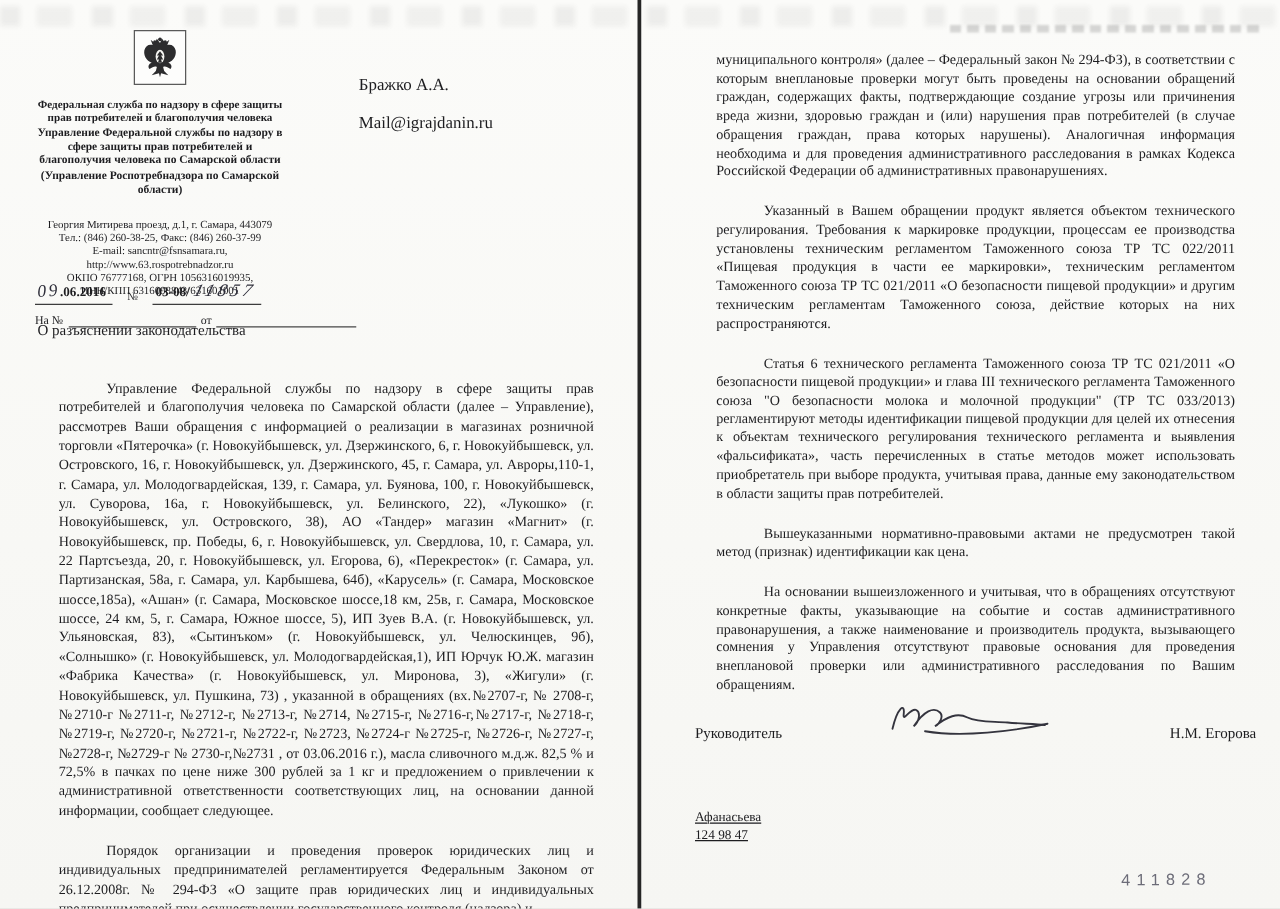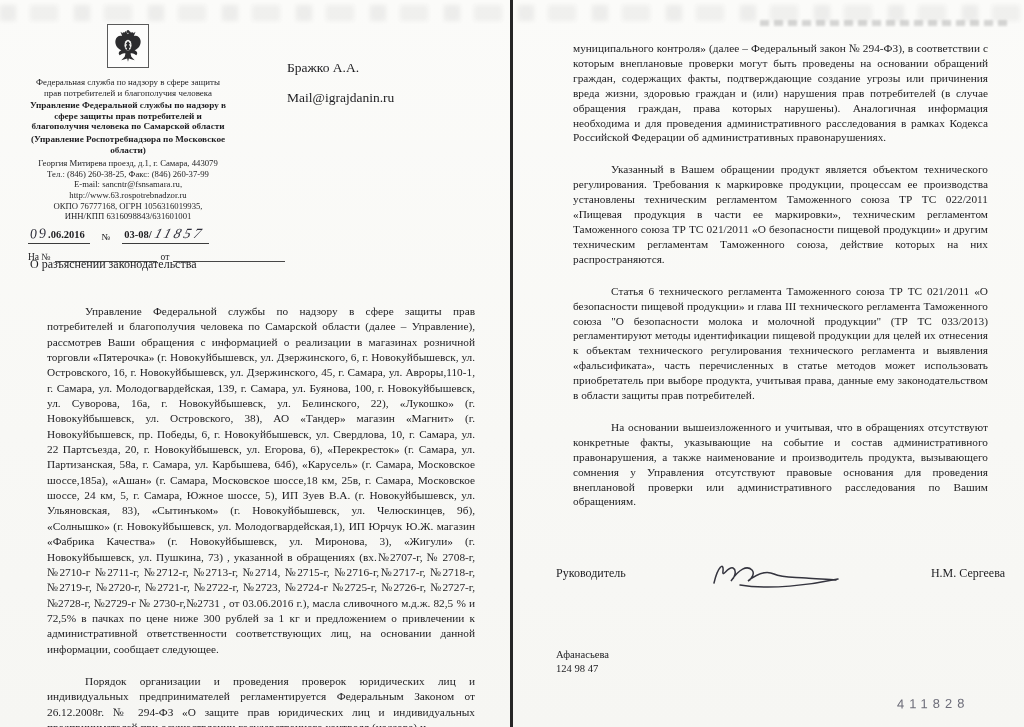--- a/index.html
+++ b/index.html
@@ -10,24 +10,24 @@
   }
   .divider{position:absolute;left:510px;top:0;width:3px;height:727px;background:#262626;}
   .ghost-band{position:absolute;left:0;top:5px;right:0;height:16px;opacity:.45;filter:blur(2px);
     background:repeating-linear-gradient(90deg,rgba(110,110,110,.22) 0 16px,rgba(0,0,0,0) 16px 30px,rgba(90,90,90,.15) 30px 58px,rgba(0,0,0,0) 58px 74px);}
   .ghost-line{position:absolute;left:760px;top:20px;width:248px;height:6px;opacity:.28;filter:blur(1px);
     background:repeating-linear-gradient(90deg,#777 0 9px,transparent 9px 14px);}
 
   
   .lh{position:absolute;left:28px;top:24px;width:200px;text-align:center;}
   .emblem-box{display:inline-block;border:1px solid #5a5a5a;padding:3px 5px;background:#fdfdfc;margin-bottom:5px;}
-  .org-top{font-size:8.9px;line-height:10.8px;}
+  .org-top{font-size:8.9px;line-height:10.8px;font-weight:bold;}
   .org-bold{font-size:9.2px;line-height:10.9px;font-weight:bold;margin-top:1px;}
   .org-short{font-size:9.2px;line-height:10.9px;font-weight:bold;margin-top:2px;}
-  .addr{font-size:8.7px;line-height:10.6px;margin-top:2px;}
+  .addr{font-size:8.7px;line-height:10.6px;margin-top:17px;}
 
   .addressee{position:absolute;left:287px;top:60px;font-size:13.5px;}
   .addressee .mail{margin-top:14px;}
 
   
   .dateblock{position:absolute;left:28px;top:226px;width:310px;font-size:10.5px;}
   .drow{display:flex;align-items:flex-end;gap:8px;}
   .dgrp{border-bottom:1.2px solid #3c3c3c;padding:0 5px 1px 2px;white-space:nowrap;}
   .hand{font-style:italic;color:#2e2e3a;font-size:14px;letter-spacing:2px;display:inline-block;transform:rotate(-4deg);}
   .hand2{font-style:italic;color:#2e2e3a;font-size:14px;letter-spacing:3px;display:inline-block;transform:skewX(-16deg);padding-left:3px;}
@@ -37,25 +37,25 @@
 
   .subject{position:absolute;left:30px;top:257px;font-size:12px;}
 
   
   .body-l{position:absolute;left:30px;top:287px;width:462px;font-size:11.3px;line-height:15.35px;text-align:justify;}
   .body-r{position:absolute;left:556px;top:24px;width:449px;font-size:11.3px;line-height:14.9px;text-align:justify;}
   .p{margin:17px;text-indent:38px;}
   .p.cont{text-indent:0;}
 
   
-  .sigrow{position:absolute;left:556px;top:566px;width:449px;display:flex;align-items:flex-start;}
+  .sigrow{position:absolute;left:556px;top:566px;width:449px;display:flex;align-items:flex-end;}
   .sig-title{font-size:12px;width:150px;}
   .sig-scrawl{width:150px;margin-top:-8px;}
   .sig-name{font-size:12px;margin-left:auto;}
-  .executor{position:absolute;left:556px;top:648px;font-size:10.6px;line-height:14px;}
+  .executor{position:absolute;left:556px;top:648px;font-size:10.6px;line-height:14px;text-decoration:underline;}
   .stamp{position:absolute;left:897px;top:696px;font-family:Liberation Sans, sans-serif;
     font-size:13px;letter-spacing:5px;color:#5e5e6b;opacity:.9;transform:rotate(-0.6deg);}
   svg{display:block;}
 </style>
 </head>
 <body>
 
 <div class="scan">
   <div class="ghost-band"></div>
   <div class="ghost-line"></div>
@@ -69,21 +69,21 @@
           <path fill="#2c2c2e" d="M18 7 L15 3 L13 7 L9 4 L11 9 C7 8 4 10 3 14 C2 19 5 24 10 26 C7 27 6 30 8 32 C11 30 13 29 15 30 L14 34 L10 38 L17 36 L18 40 L19 36 L26 38 L22 34 L21 30 C23 29 25 30 28 32 C30 30 29 27 26 26 C31 24 34 19 33 14 C32 10 29 8 25 9 L27 4 L23 7 L20 3 Z"></path>
           <circle cx="13" cy="6" r="1.6" fill="#2c2c2e"></circle>
           <circle cx="23" cy="6" r="1.6" fill="#2c2c2e"></circle>
           <circle cx="18" cy="3.5" r="1.8" fill="#2c2c2e"></circle>
           <ellipse cx="18" cy="20" rx="4.2" ry="6.5" fill="#f6f6f3"></ellipse>
           <path fill="#2c2c2e" d="M18 15 L21 19 L19 19 L21 23 L19 23 L20 26 L16 26 L17 23 L15 23 L17 19 L15 19 Z"></path>
         </svg>
       </span>
       <div class="org-top">Федеральная служба по надзору в сфере защиты прав потребителей и благополучия человека</div>
       <div class="org-bold">Управление Федеральной службы по надзору в сфере защиты прав потребителей и благополучия человека по Самарской области</div>
-      <div class="org-short">(Управление Роспотребнадзора по Московское области)</div>
+      <div class="org-short">(Управление Роспотребнадзора по Самарской области)</div>
       <div class="addr">
         <div>Георгия Митирева проезд, д.1, г. Самара, 443079</div>
         <div>Тел.: (846) 260-38-25, Факс: (846) 260-37-99</div>
         <div>E-mail: sancntr@fsnsamara.ru,</div>
         <div>http://www.63.rospotrebnadzor.ru</div>
         <div>ОКПО 76777168, ОГРН 1056316019935,</div>
         <div>ИНН/КПП 6316098843/631601001</div>
       </div>
     </div>
 
@@ -113,34 +113,35 @@
       <p class="p">Порядок организации и проведения проверок юридических лиц и индивидуальных предпринимателей регламентируется Федеральным Законом от 26.12.2008г. № 294-ФЗ «О защите прав юридических лиц и индивидуальных предпринимателей при осуществлении государственного контроля (надзора) и</p>
     </div>
   </div>
 
   <div>
 
     <div class="body-r">
       <p class="p cont">муниципального контроля» (далее – Федеральный закон № 294-ФЗ), в соответствии с которым внеплановые проверки могут быть проведены на основании обращений граждан, содержащих факты, подтверждающие создание угрозы или причинения вреда жизни, здоровью граждан и (или)  нарушения прав потребителей (в случае обращения граждан, права которых нарушены). Аналогичная информация необходима и для проведения административного расследования в рамках Кодекса Российской Федерации об административных правонарушениях.</p>
       <p class="p">Указанный в Вашем обращении продукт является объектом технического регулирования. Требования к маркировке продукции, процессам ее производства установлены техническим регламентом Таможенного союза ТР ТС 022/2011 «Пищевая продукция в части ее маркировки», техническим регламентом Таможенного союза ТР ТС 021/2011 «О безопасности пищевой продукции» и другим техническим регламентам Таможенного союза, действие которых на них распространяются.</p>
       <p class="p">Статья 6 технического регламента Таможенного союза ТР ТС 021/2011 «О безопасности пищевой продукции» и глава III технического регламента Таможенного союза "О безопасности молока и молочной продукции" (ТР ТС 033/2013) регламентируют методы идентификации пищевой продукции для целей их отнесения к объектам технического регулирования технического регламента и выявления «фальсификата», часть перечисленных в статье методов может использовать приобретатель при выборе продукта, учитывая права, данные ему законодательством в области защиты прав потребителей.</p>
+      <p class="p">Вышеуказанными нормативно-правовыми актами не предусмотрен такой метод (признак) идентификации как цена.</p>
       <p class="p">На основании вышеизложенного и учитывая, что в обращениях отсутствуют конкретные факты, указывающие на событие и состав административного правонарушения, а также наименование и производитель продукта, вызывающего сомнения у Управления отсутствуют правовые основания для проведения внеплановой проверки или административного расследования по Вашим обращениям.</p>
     </div>
 
     <div class="sigrow">
       <div class="sig-title">Руководитель</div>
       <div class="sig-scrawl">
         <svg width="140" height="36" viewBox="0 0 140 36">
           <g fill="none" stroke="#34343e" stroke-width="1.5" stroke-linecap="round">
             <path d="M8,25 C12,8 18,4 17,13 C16,21 22,8 27,10 C31,12 29,20 25,23 C33,11 41,7 46,12 C49,15 46,21 42,23 C52,15 60,12 68,16 C76,20 88,19 100,20 C110,21 122,21 130,22"></path>
             <path d="M34,27 C64,32 104,27 132,21"></path>
           </g>
         </svg>
       </div>
-      <div class="sig-name">Н.М. Сергеева</div>
+      <div class="sig-name">Н.М. Егорова</div>
     </div>
 
     <div class="executor">
       <div>Афанасьева</div>
       <div>124 98 47</div>
     </div>
 
     <div class="stamp">411828</div>
   </div>
 </div>

